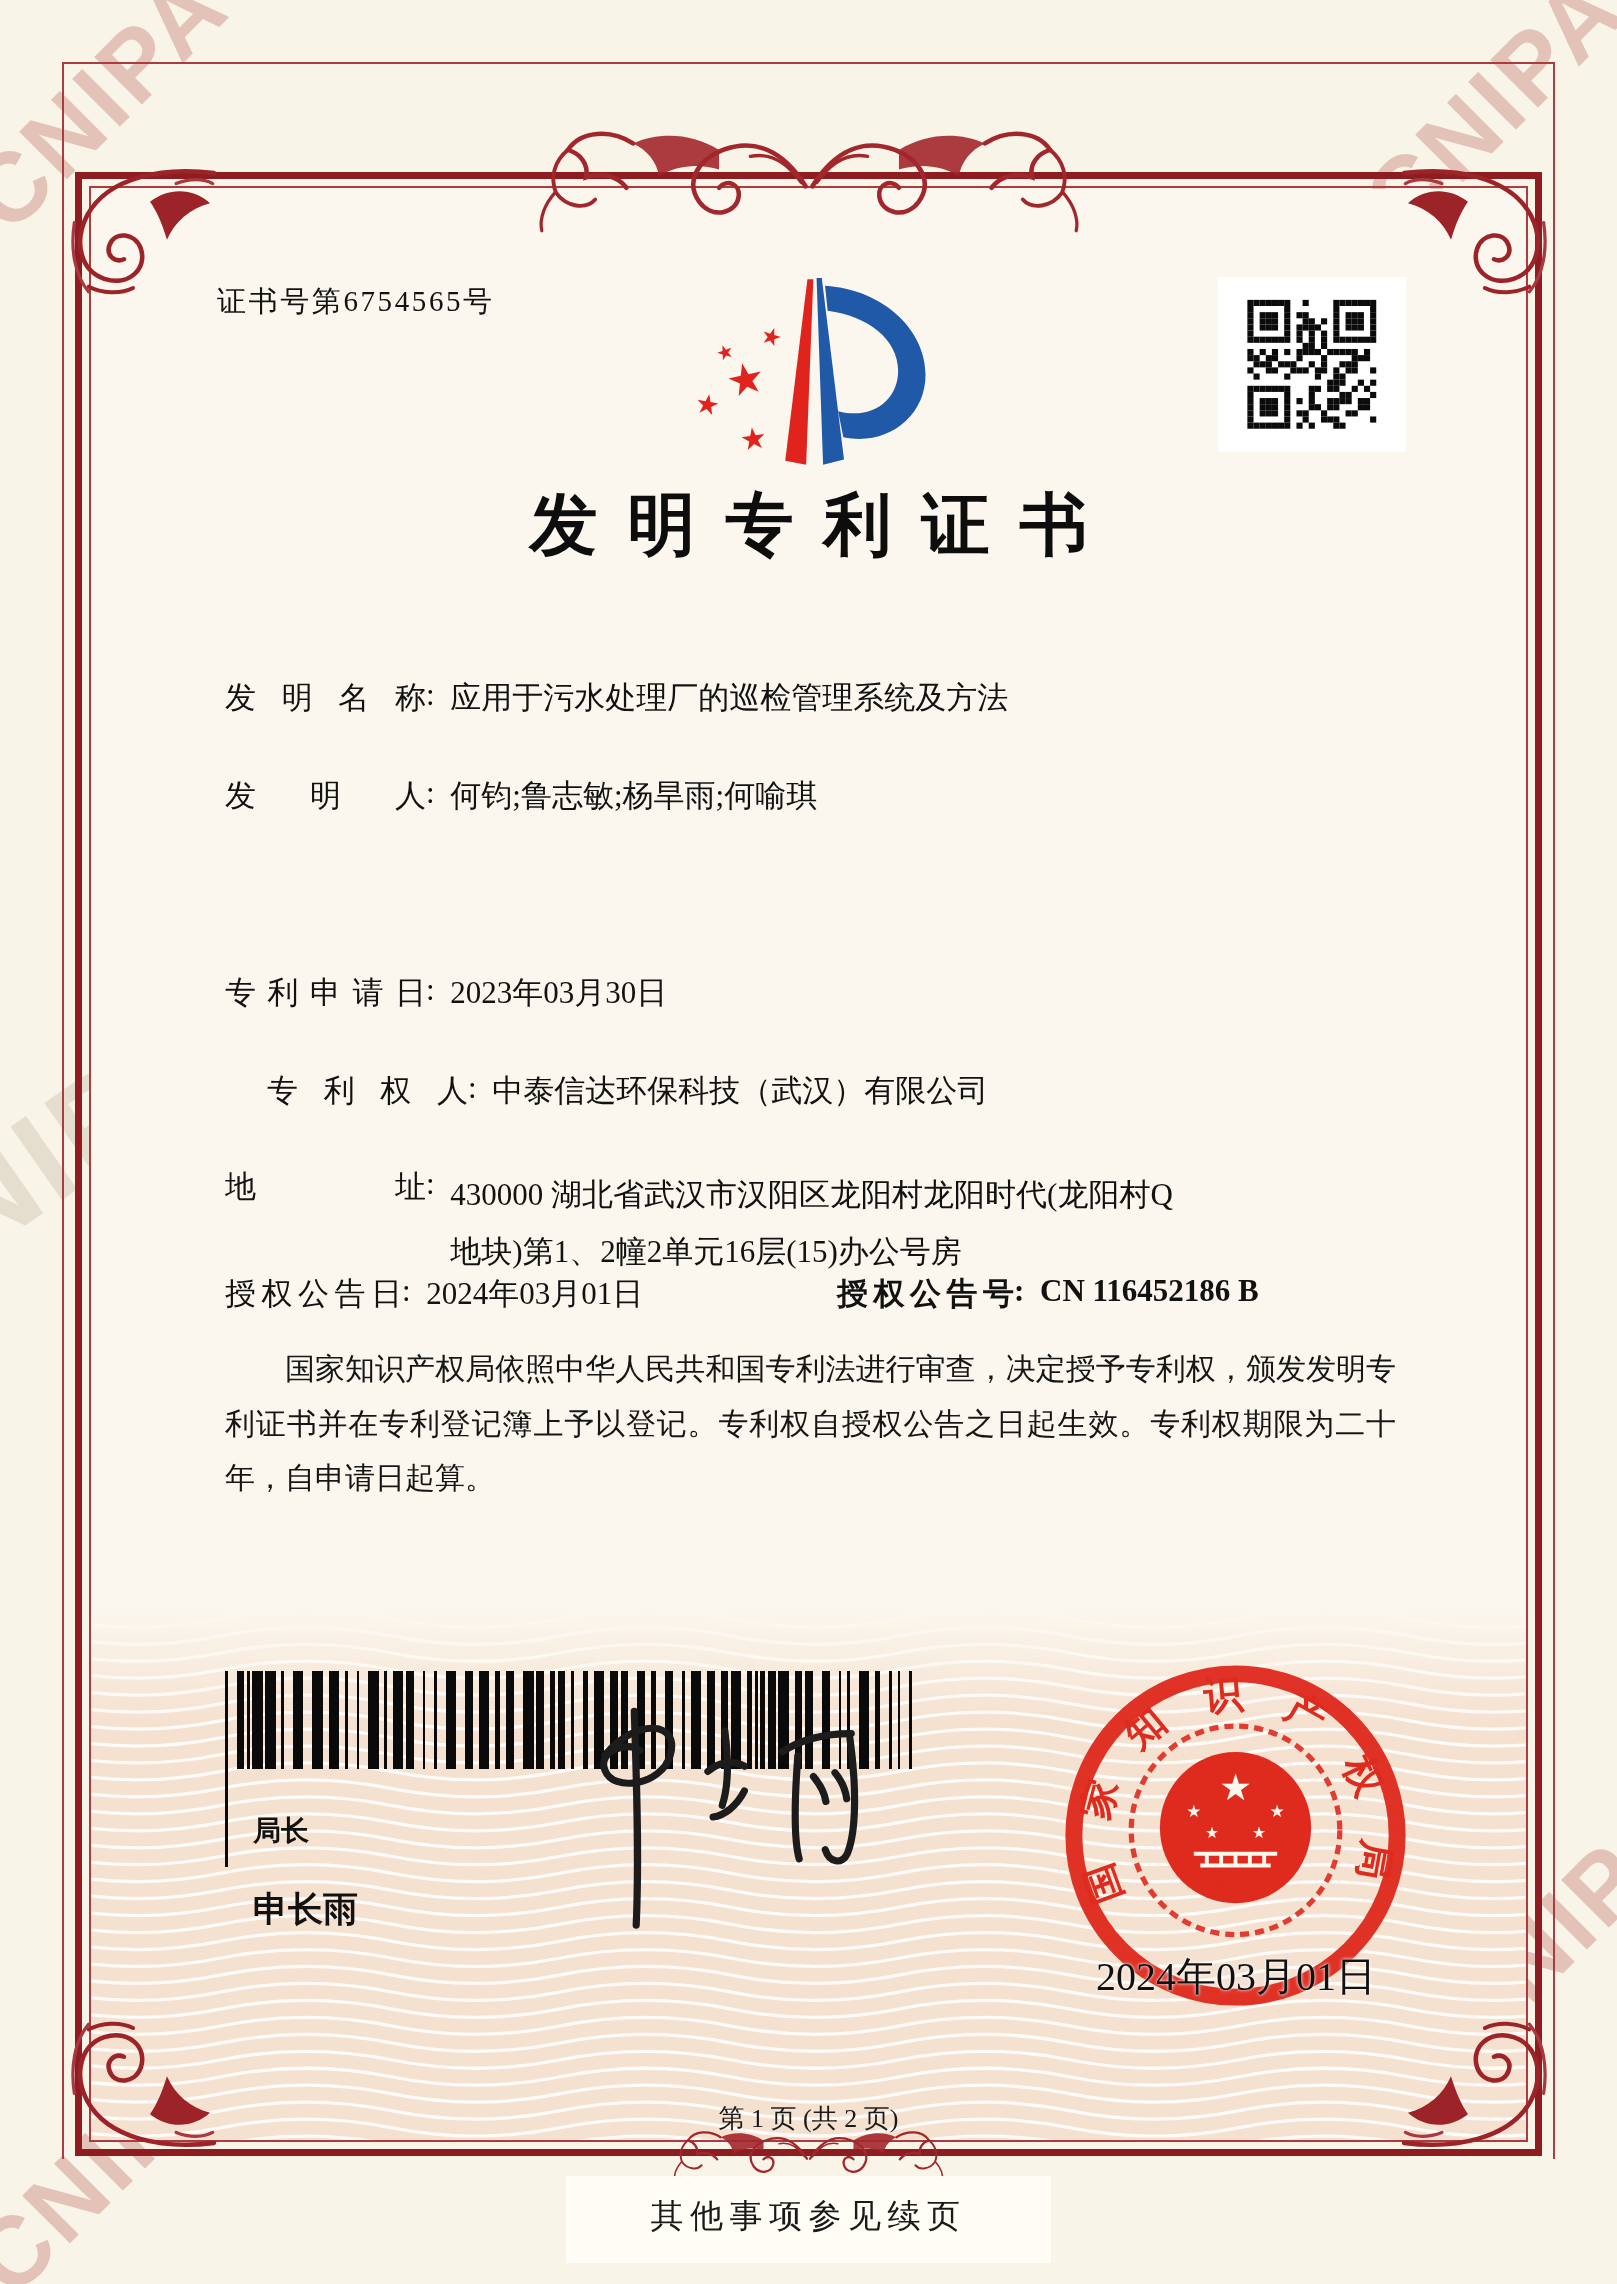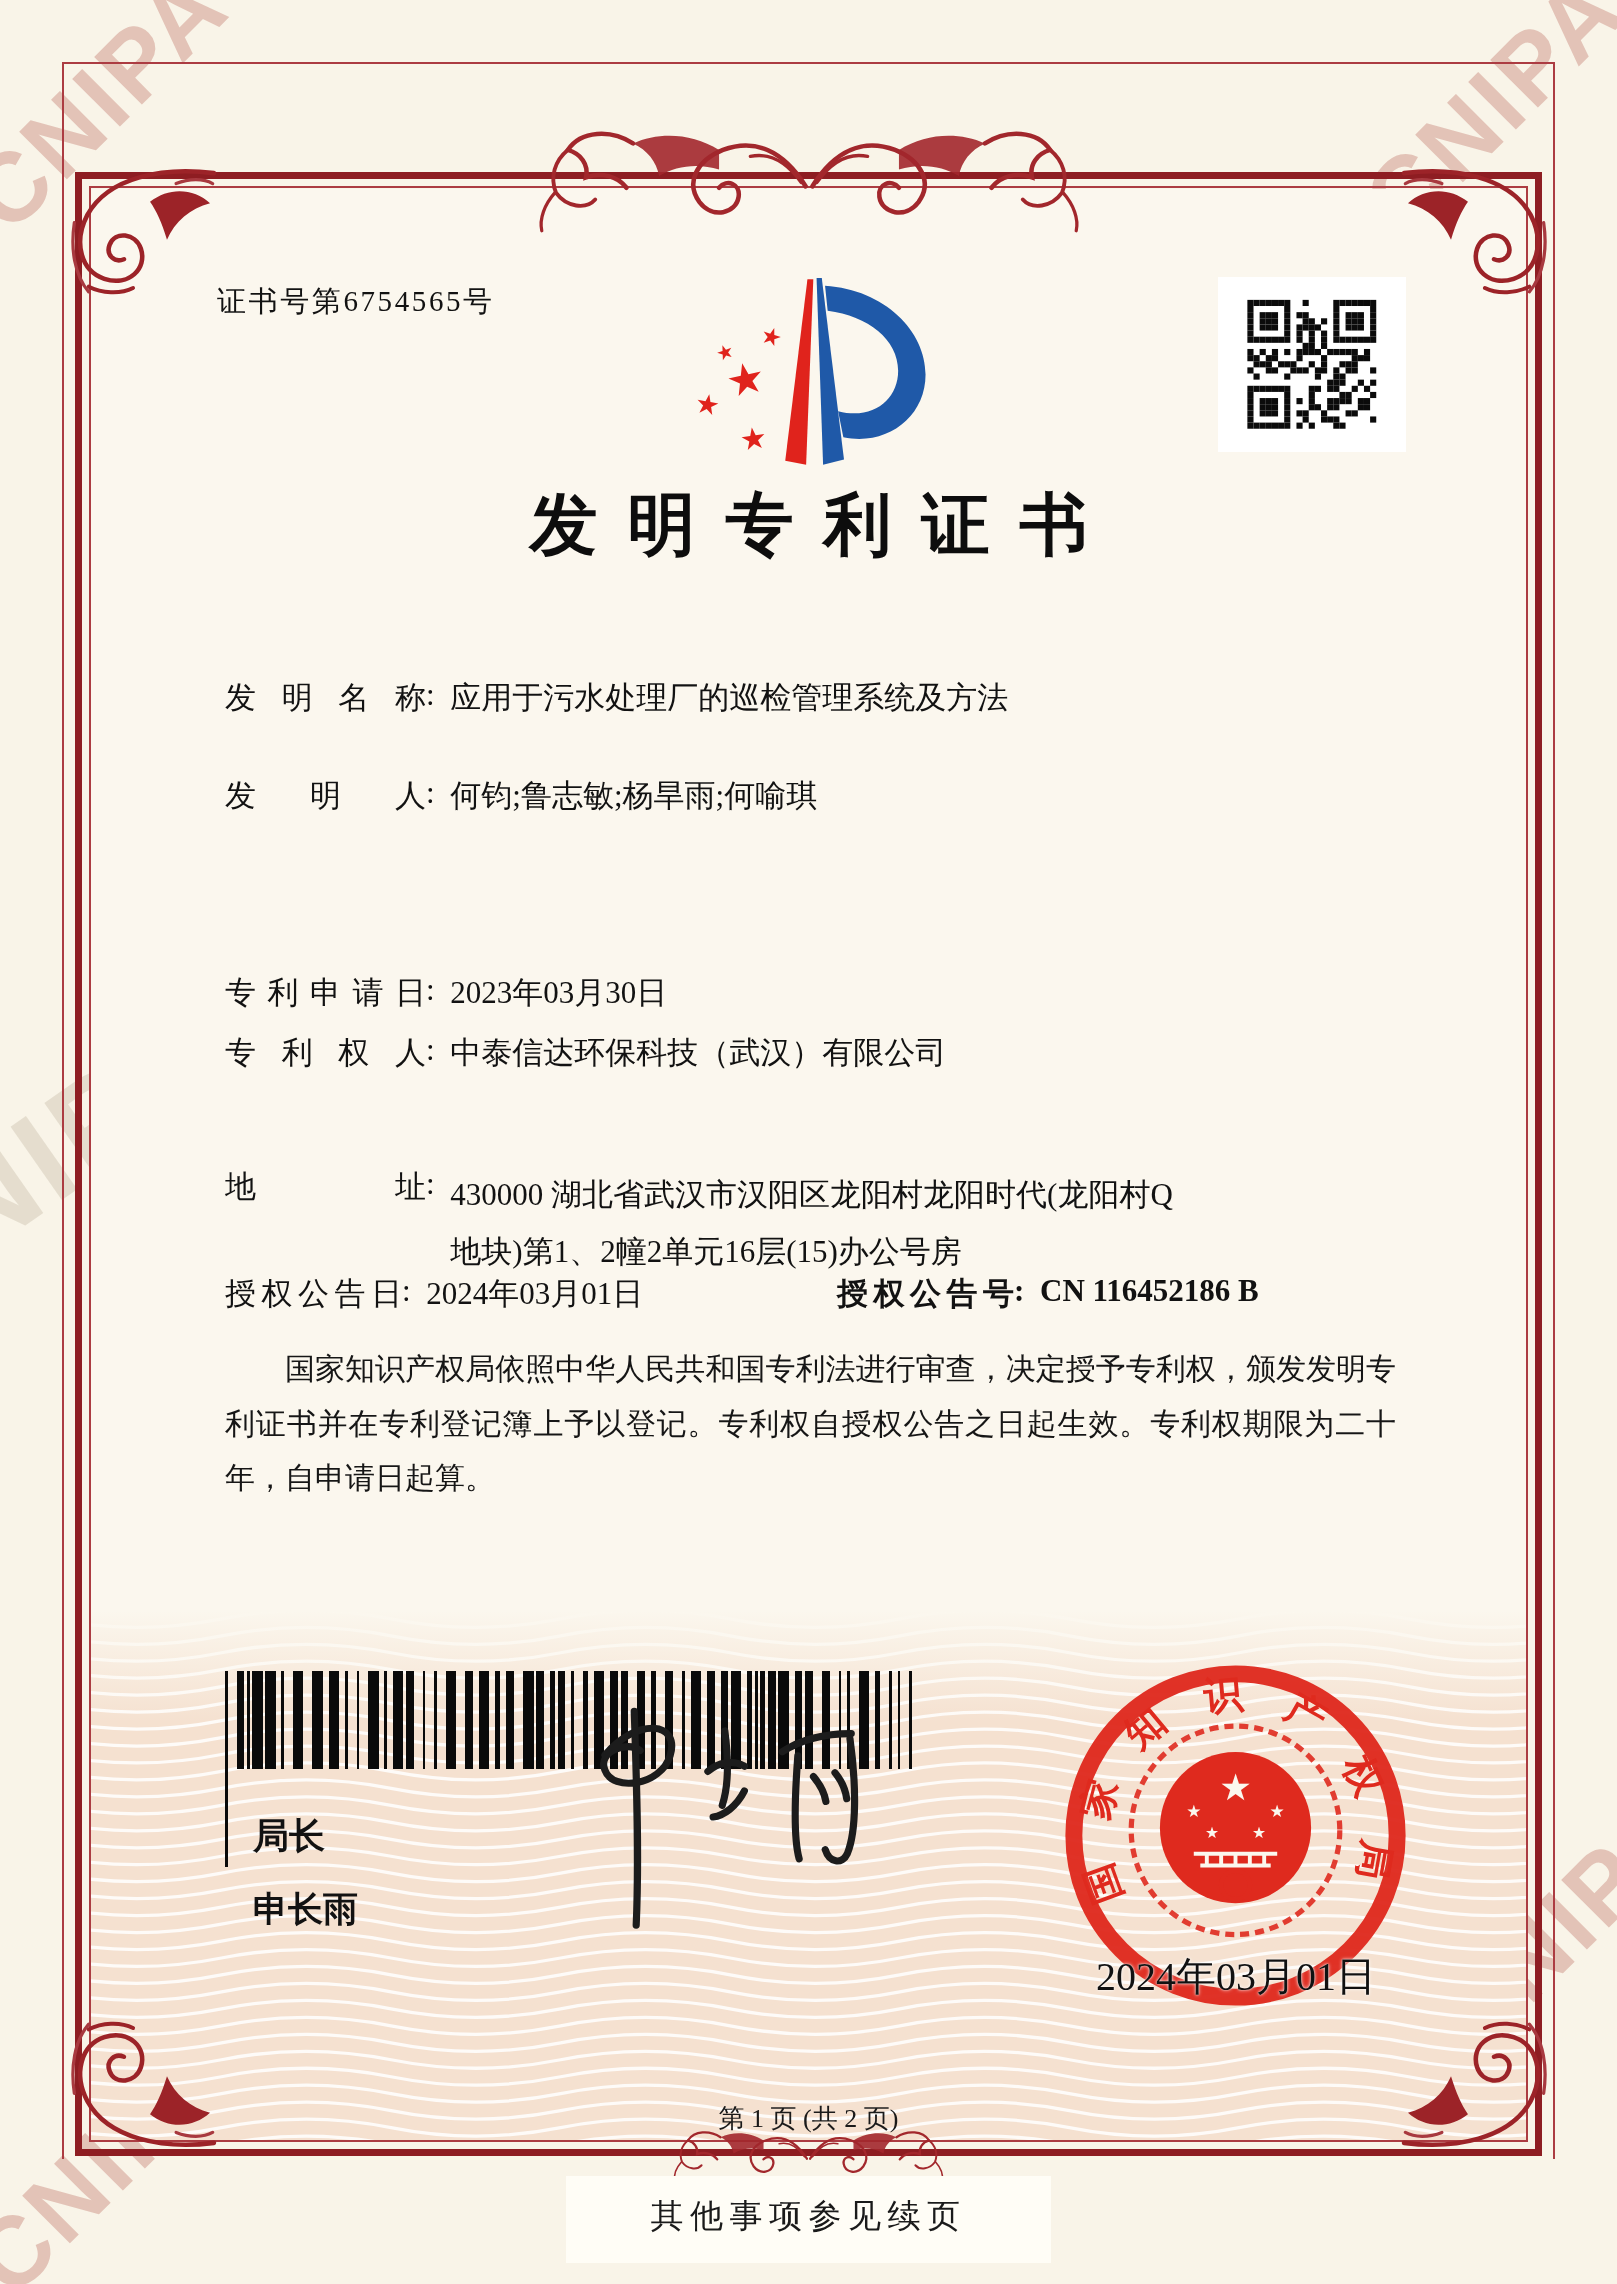--- a/index.html
+++ b/index.html
@@ -32,21 +32,21 @@
   .g2{position:absolute;left:612px;top:0;white-space:nowrap;font-weight:bold;}
   .g2 .f-label{width:177px;}
   
   .paras{position:absolute;left:225px;top:1342px;width:1171px;font-size:30px;line-height:1.82;
          text-align:justify;color:#161616;}
   .paras p{margin:0;text-indent:2em;}
   
   .barcode{position:absolute;left:225px;top:1671px;width:703px;height:98px;font-size:0;}
   .barcode i{display:inline-block;height:100%;background:#0a0a0a;vertical-align:top;}
   
-  .comm-title{position:absolute;left:253px;top:1812px;font-size:36px;font-weight:bold;
+  .comm-title{position:absolute;left:253px;top:1812px;font-size:28px;font-weight:bold;
               font-family:"Liberation Sans","DejaVu Sans",sans-serif;}
   .comm-name{position:absolute;left:253px;top:1886px;font-size:35px;font-weight:bold;
              font-family:"Liberation Sans","DejaVu Sans",sans-serif;}
   .signature{position:absolute;left:528px;top:1693px;width:365px;height:248px;}
   
   .seal{position:absolute;left:1053px;top:1653px;width:365px;height:365px;}
   .seal-date{position:absolute;left:1034px;top:1949px;width:404px;text-align:center;font-size:40px;
              color:#111;text-shadow:0 0 3.9px rgba(255,255,255,.9),0 0 1.3px rgba(255,255,255,.9);}
   
   .page-info{position:absolute;left:0;top:2101px;width:100%;text-align:center;font-size:26px;color:#1a1a1a;}
@@ -402,21 +402,21 @@
 
   <div class="row" style="top:677px;">
     <span class="f-label">发明名称</span><span class="f-colon">:</span><span class="f-value">应用于污水处理厂的巡检管理系统及方法</span>
   </div>
   <div class="row" style="top:775px;">
     <span class="f-label">发明人</span><span class="f-colon">:</span><span class="f-value">何钧;鲁志敏;杨旱雨;何喻琪</span>
   </div>
   <div class="row" style="top:972px;">
     <span class="f-label">专利申请日</span><span class="f-colon">:</span><span class="f-value">2023年03月30日</span>
   </div>
-  <div class="row" style="top:1032px;">
+  <div class="row" style="top:1070px;margin-left:42px;">
     <span class="f-label">专利权人</span><span class="f-colon">:</span><span class="f-value">中泰信达环保科技（武汉）有限公司</span>
   </div>
   <div class="row addr" style="top:1166px;">
     <span class="f-label">地址</span><span class="f-colon">:</span><span class="f-value">430000 湖北省武汉市汉阳区龙阳村龙阳时代(龙阳村Q地块)第1、2幢2单元16层(15)办公号房</span>
   </div>
   <div class="row" style="top:1273px;">
     <span><span class="f-label" style="width:177px;">授权公告日</span><span class="f-colon">:</span><span class="f-value">2024年03月01日</span></span>
     <span class="g2"><span class="f-label">授权公告号</span><span class="f-colon">:</span><span class="f-value">CN 116452186 B</span></span>
   </div>
 

